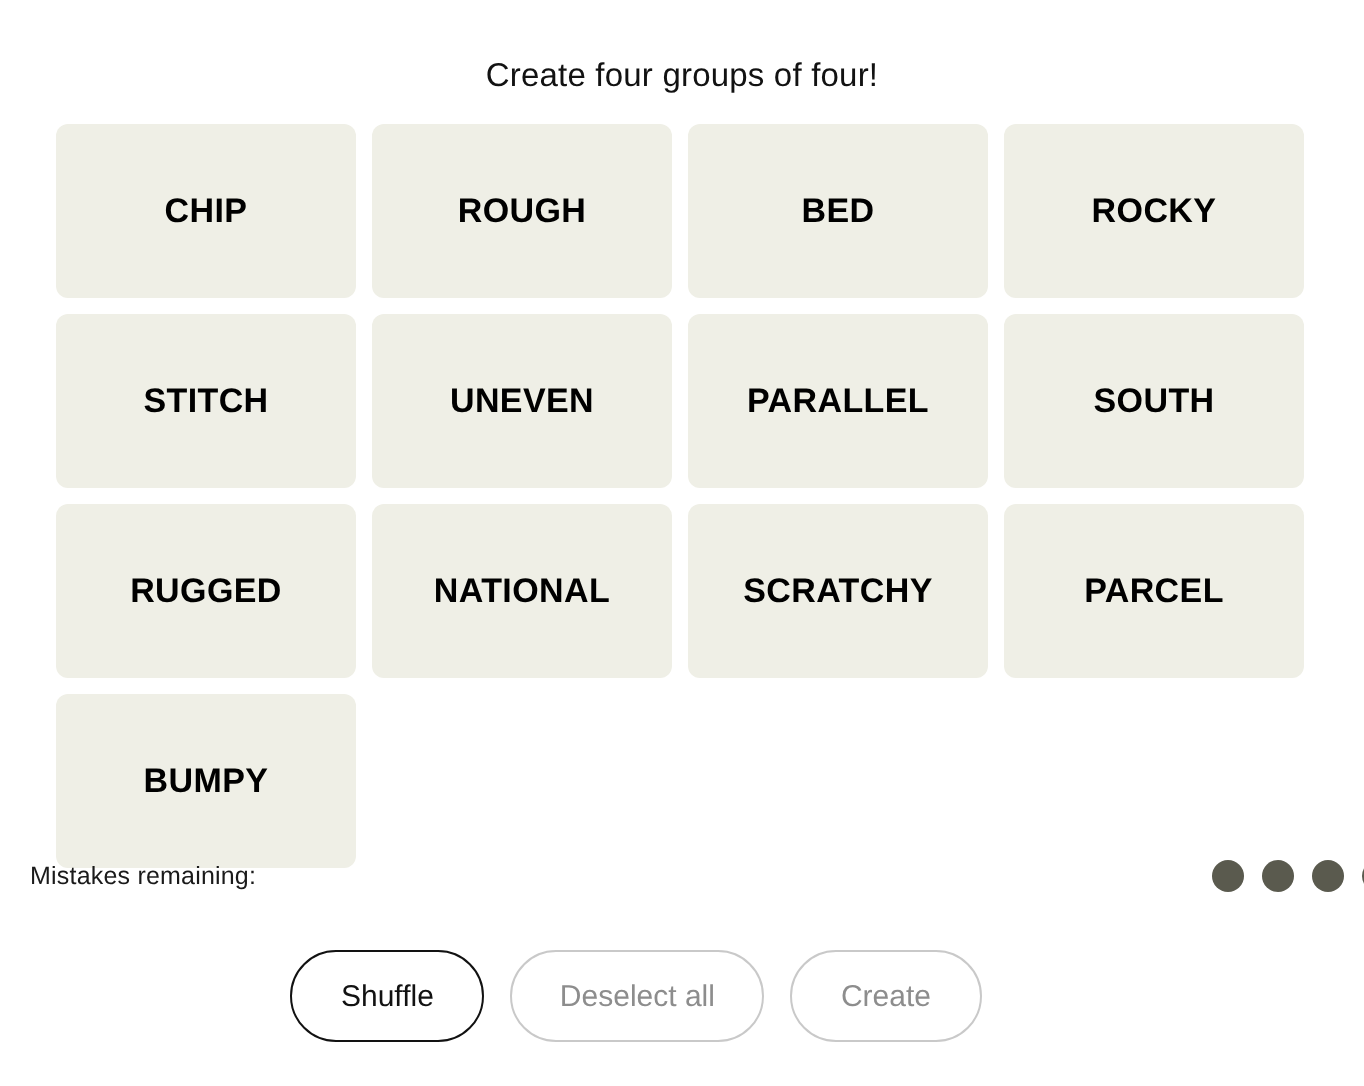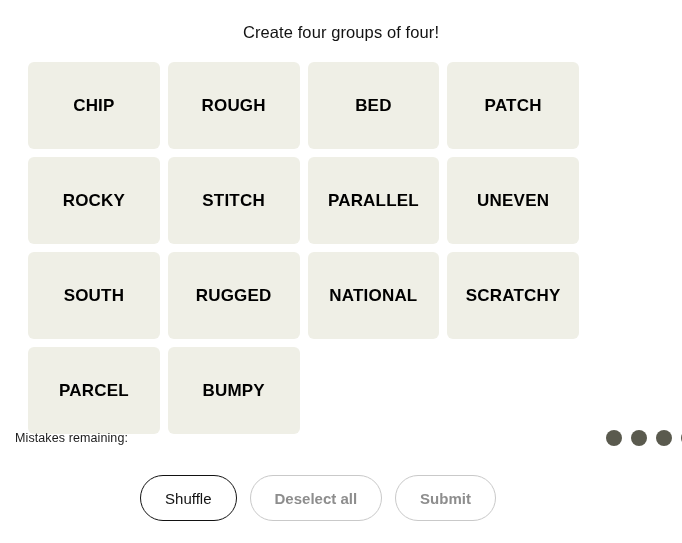--- a/index.html
+++ b/index.html
@@ -14,34 +14,34 @@
     overflow: hidden;
   }
   .app {
     position: relative;
     width: 682px;
     height: 543px;
     background: #ffffff;
   }
   .title {
     position: absolute;
-    top: 23px;
+    top: 29px;
     left: 0;
     width: 682px;
     text-align: center;
     font-size: 16.5px;
     font-weight: 400;
     color: #121212;
     letter-spacing: 0.1px;
   }
   .grid {
     position: absolute;
     left: 28px;
     top: 62px;
-    width: 551px;
+    width: 624px;
     display: grid;
     grid-template-columns: repeat(4, 1fr);
     grid-template-rows: repeat(4, 87px);
     gap: 8px 8px;
   }
   .tile {
     background: #efefe6;
     border: none;
     border-radius: 6px;
     display: flex;
@@ -117,54 +117,50 @@
     border: 1.8px solid #121212;
     color: #121212;
     padding: 0 24px;
     min-width: 88px;
   }
   .btn-disabled {
     border: 1.3px solid #c9c9c9;
     color: #8d8d8d;
     padding: 4px 24px;
     min-width: 88px;
-    font-weight: bold;
   }
 </style>
 </head>
 <body>
 
 <div class="app">
 
   <div class="title">Create four groups of four!</div>
 
   <div class="grid">
     <div class="tile">
         <span class="tile-label">CHIP</span>
       </div>
     <div class="tile">
         <span class="tile-label">ROUGH</span>
       </div>
     <div class="tile">
         <span class="tile-label">BED</span>
       </div>
     <div class="tile">
-        <span class="tile-label">PATCH</span>
-      </div>
-    <div class="tile">
         <span class="tile-label">ROCKY</span>
       </div>
     <div class="tile">
         <span class="tile-label">STITCH</span>
       </div>
     <div class="tile">
-        <span class="tile-label">PARALLEL</span>
+        <span class="tile-label">UNEVEN</span>
       </div>
     <div class="tile">
-        <span class="tile-label">UNEVEN</span>
+        <span class="tile-label">PARALLEL</span>
       </div>
     <div class="tile">
         <span class="tile-label">SOUTH</span>
       </div>
     <div class="tile">
         <span class="tile-label">RUGGED</span>
       </div>
     <div class="tile">
         <span class="tile-label">NATIONAL</span>
       </div>
@@ -185,16 +181,16 @@
       <span class="dot"></span>
       <span class="dot"></span>
       <span class="dot"></span>
       <span class="dot"></span>
     </span>
   </div>
 
   <div class="buttons">
     <button class="btn btn-active">Shuffle</button>
     <button class="btn btn-disabled">Deselect all</button>
-    <button class="btn btn-disabled">Submit</button>
+    <button class="btn btn-disabled">Create</button>
   </div>
 
 </div>
 
 </body></html>

